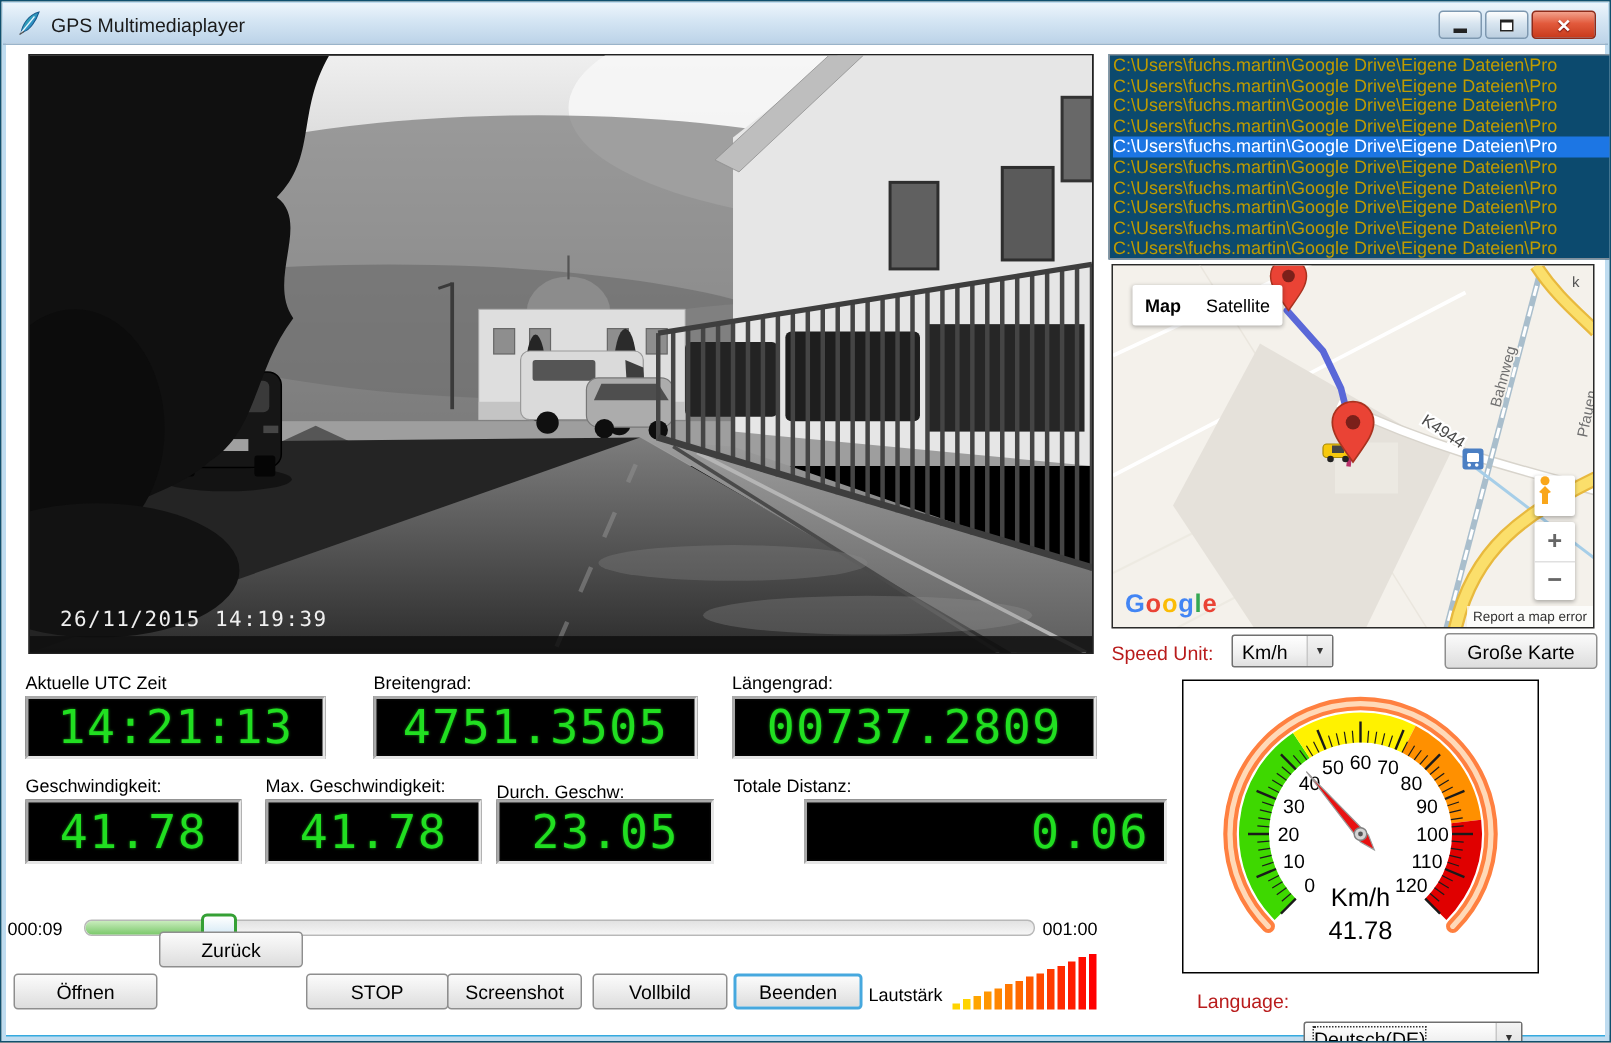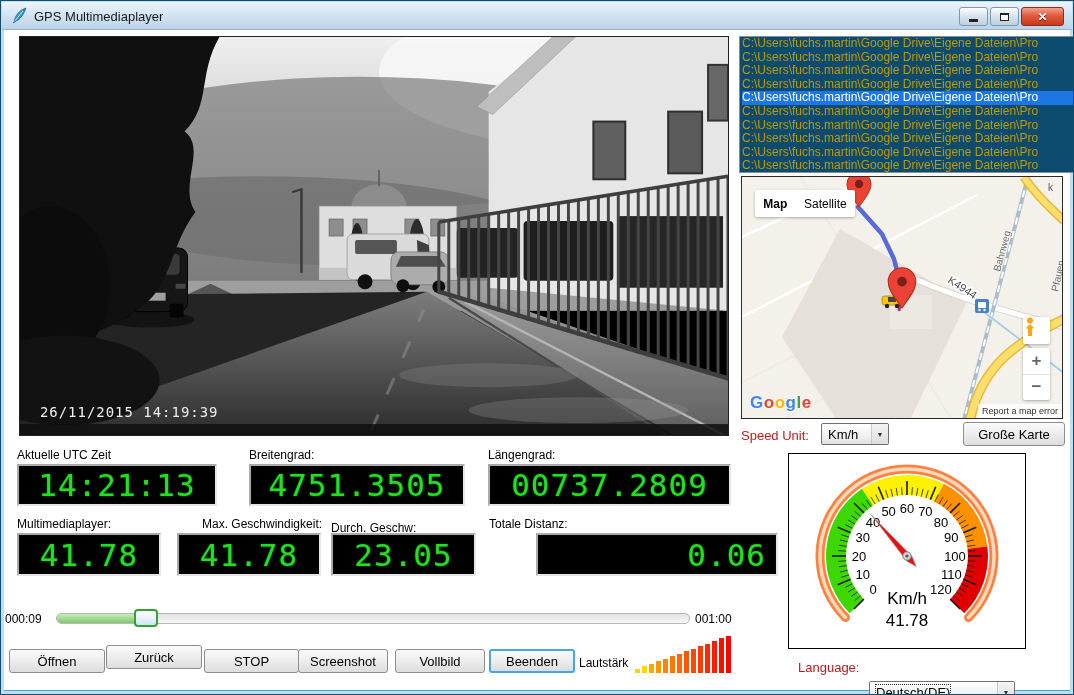--- a/index.html
+++ b/index.html
@@ -358,46 +358,46 @@
     </div>
   <span class="dlabel" style="left:248px; top:447px;">Breitengrad:</span>
   <div class="lcd" style="left:248px; top:463px; width:216px; height:42px;">
       <span>4751.3505</span>
     </div>
   <span class="dlabel" style="left:487px; top:447px;">Längengrad:</span>
   <div class="lcd" style="left:487px; top:463px; width:243px; height:42px;">
       <span>00737.2809</span>
     </div>
 
-  <span class="dlabel" style="left:16px; top:516px;">Multimediaplayer:</span>
+  <span class="dlabel" style="left:16px; top:516px;">Geschwindigkeit:</span>
   <div class="lcd" style="left:16px; top:532px; width:144px; height:43px;">
       <span>41.78</span>
     </div>
-  <span class="dlabel" style="left:176px; top:516px;margin-left:25px;">Max. Geschwindigkeit:</span>
+  <span class="dlabel" style="left:176px; top:516px;">Max. Geschwindigkeit:</span>
   <div class="lcd" style="left:176px; top:532px; width:144px; height:43px;">
       <span>41.78</span>
     </div>
   <span class="dlabel" style="left:330px; top:520px;">Durch. Geschw:</span>
   <div class="lcd" style="left:330px; top:532px; width:145px; height:43px;">
       <span>23.05</span>
     </div>
   <span class="dlabel" style="left:488px; top:516px;">Totale Distanz:</span>
   <div class="lcd right" style="left:488px; top:532px; width:242px; height:43px;">
       <span>0.06</span>
     </div>
 
   <span class="timetext" style="left:4px; top:611px;">000:09</span>
   <div id="track">
       <div id="track-fill" style="width: 15%;"></div>
     </div>
   <div id="thumb"></div>
   <span class="timetext" style="left:694px; top:611px;">001:00</span>
 
   <div class="btn" style="left:8px;   top:648px; width:96px;">Öffnen</div>
-  <div class="btn" style="left:105px; top:644px; width:96px;">Zurück</div>
+  <div class="btn" style="left:105px; top:620px; width:96px;">Zurück</div>
   <div class="btn" style="left:203px; top:648px; width:95px;">STOP</div>
   <div class="btn" style="left:297px; top:648px; width:90px;">Screenshot</div>
   <div class="btn" style="left:394px; top:648px; width:90px;">Vollbild</div>
   <div class="btn focused" style="left:488px; top:648px; width:86px;">Beenden</div>
 
   <span class="dlabel" style="left:578px; top:655px;">Lautstärk</span>
   <div id="volume-bars">
       <div class="vbar" style="height: 4px; background: rgb(255, 212, 0);"></div>
       <div class="vbar" style="height: 6.55px; background: rgb(255, 212, 0);"></div>
       <div class="vbar" style="height: 9.1px; background: rgb(255, 165, 0);"></div>

